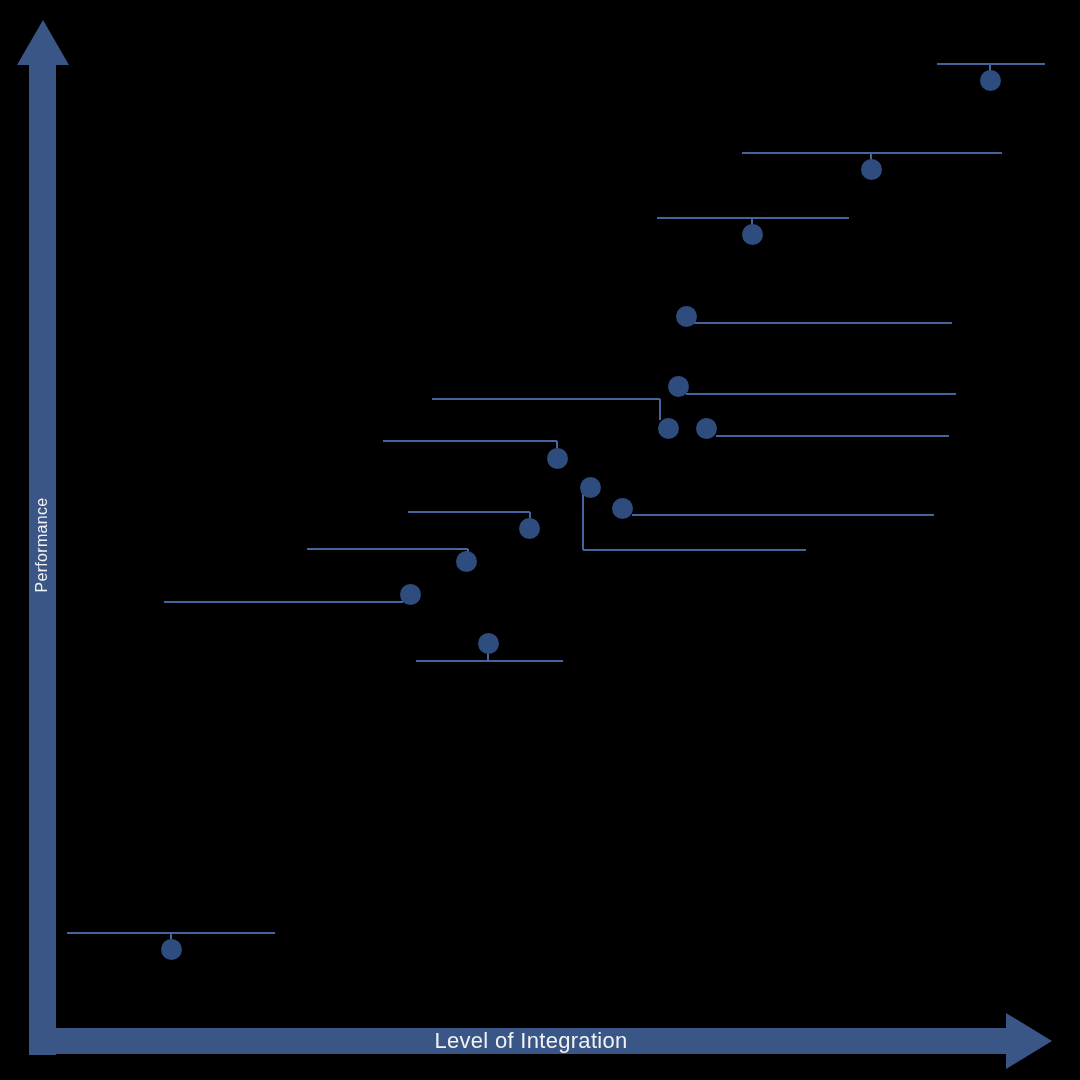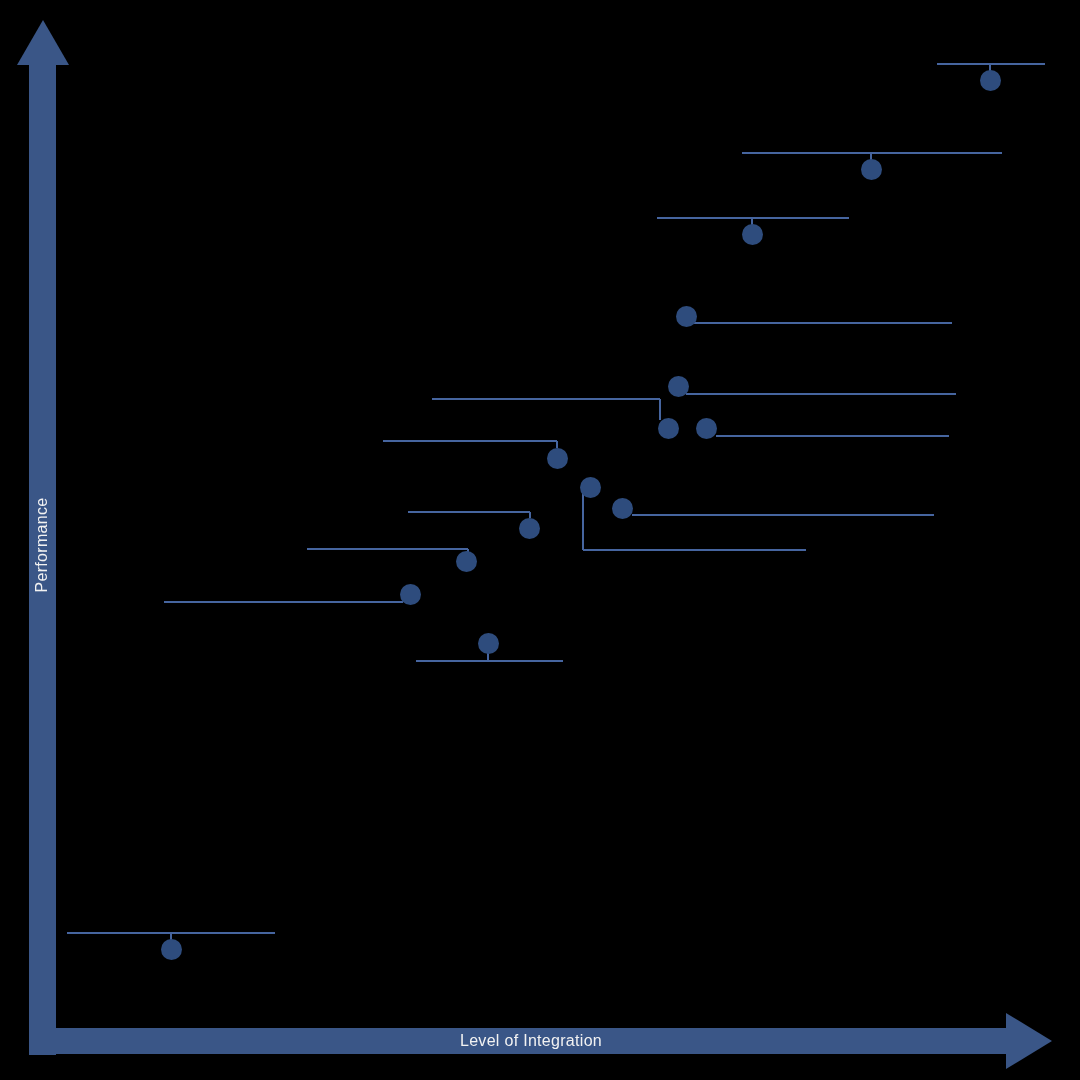--- a/index.html
+++ b/index.html
@@ -40,21 +40,21 @@
   }
   
   .ylabel{
     position:absolute;left:42px;top:545px;
     transform:translate(-50%,-50%) rotate(-90deg);
     color:var(--text);font-size:16px;letter-spacing:.3px;white-space:nowrap;
   }
   .xlabel{
     position:absolute;left:531px;top:1041px;
     transform:translate(-50%,-50%);
-    color:var(--text);font-size:16px;letter-spacing:.3px;white-space:nowrap;
+    color:var(--text);font-size:22px;letter-spacing:.3px;white-space:nowrap;
   }
   
   .plot-layer{position:absolute;left:0;top:0;width:1080px;height:1080px;}
   .dot{
     position:absolute;width:21px;height:21px;border-radius:50%;
     background:var(--point);
   }
   .leader{position:absolute;background:var(--leader);}
 </style>
 </head>

